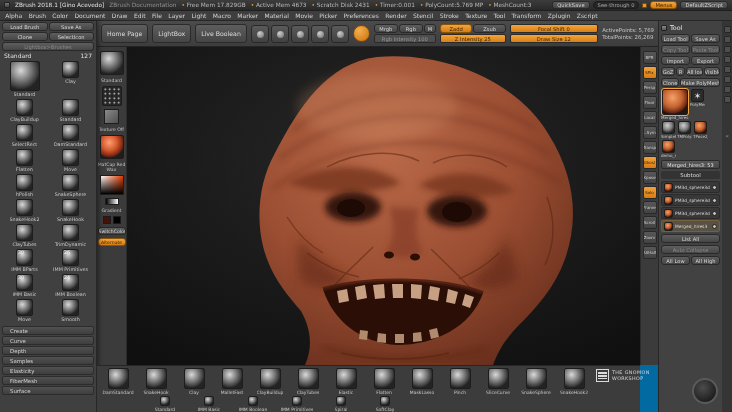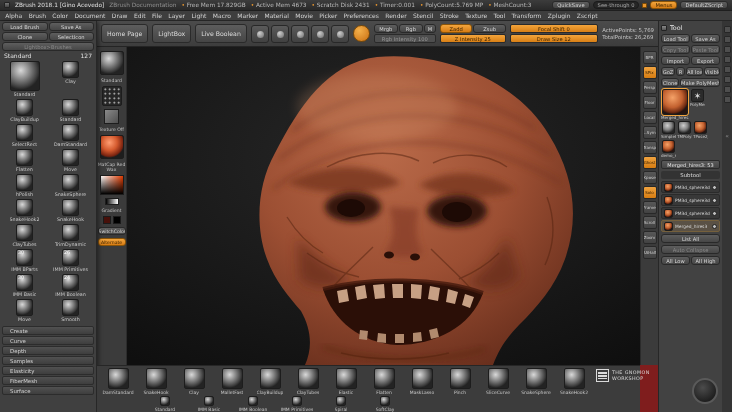--- a/index.html
+++ b/index.html
@@ -1,17 +1,17 @@
 <!DOCTYPE html>
 <html><head>
 <meta charset="utf-8">
 <style>
   *{margin:0;padding:0;box-sizing:border-box}
   html,body{background:#1a1a1a}
-  #root{position:relative;width:732px;height:412px;overflow:hidden;background:#7f1d1d;
+  #root{position:relative;width:732px;height:412px;overflow:hidden;background:#0369a1;
         font-family:"DejaVu Sans",sans-serif;color:#ccc;font-size:6px}
 
   
   .zbtn{height:9px;line-height:8px;font-size:5.2px;text-align:center;color:#d9d9d9;
         background:linear-gradient(#5e5e5e,#464646);border:1px solid #292929;border-radius:3px;
         overflow:hidden;white-space:nowrap}
   .dim{color:#8b8b8b}
   .accent{background:linear-gradient(#f2a53d,#d77c14)!important;color:#3b2300!important;border-color:#8a5408!important}
   .f1{flex:1}
   .row{display:flex;gap:1px}

